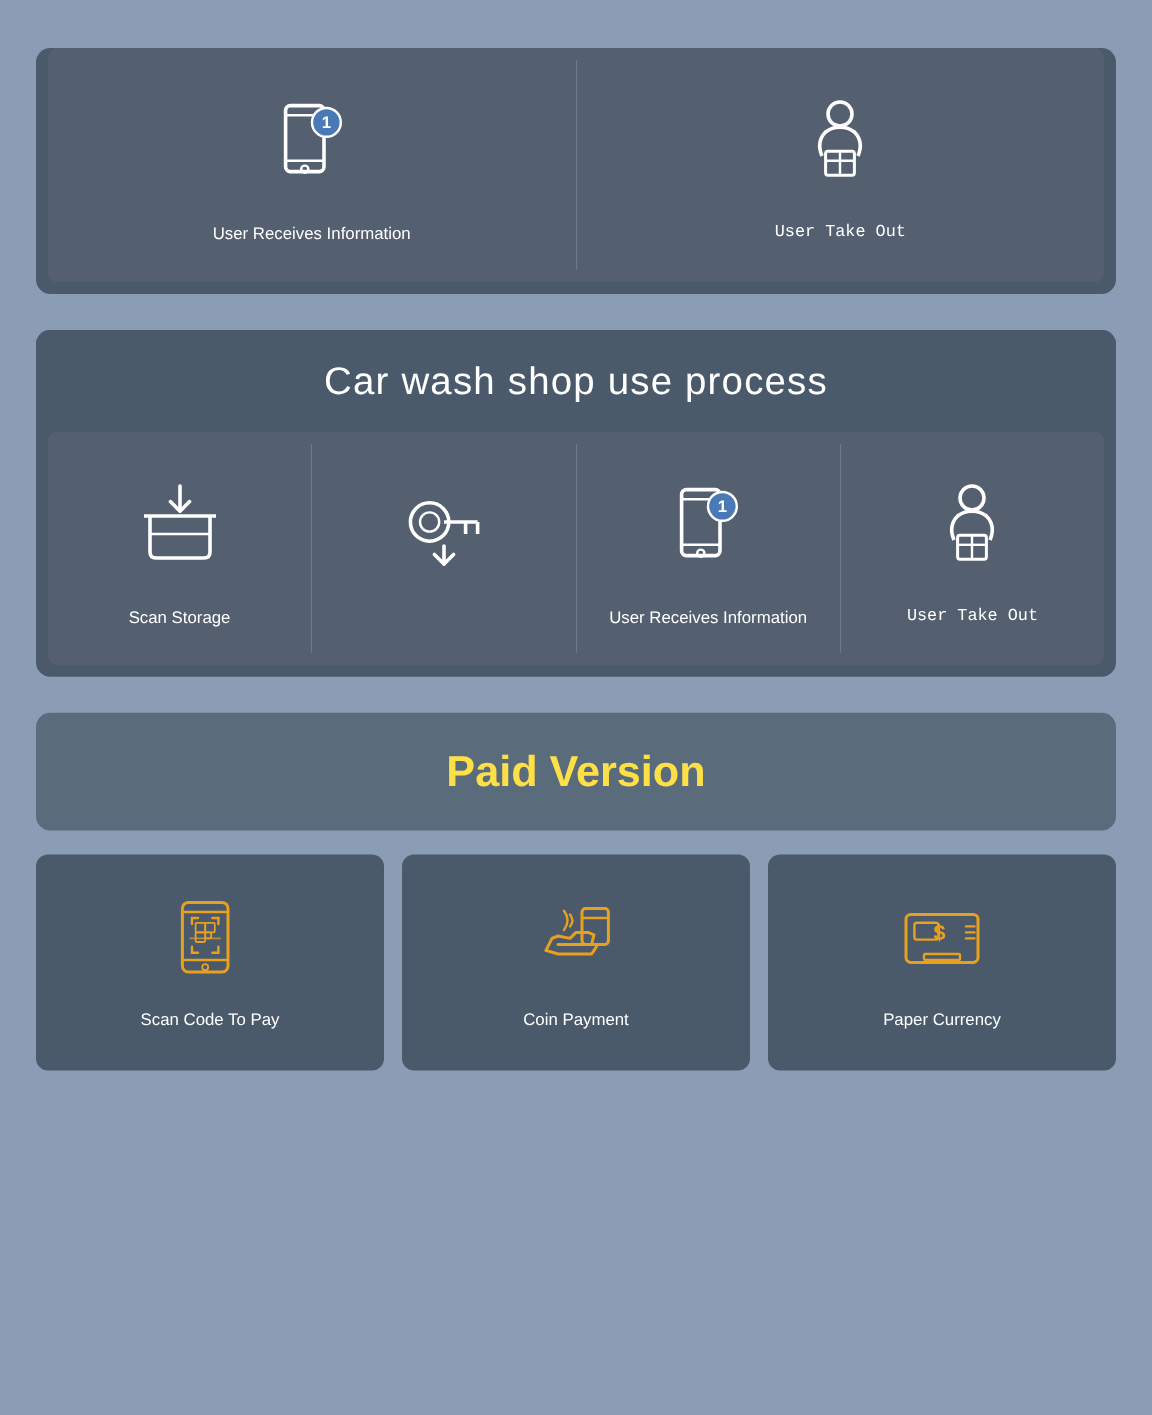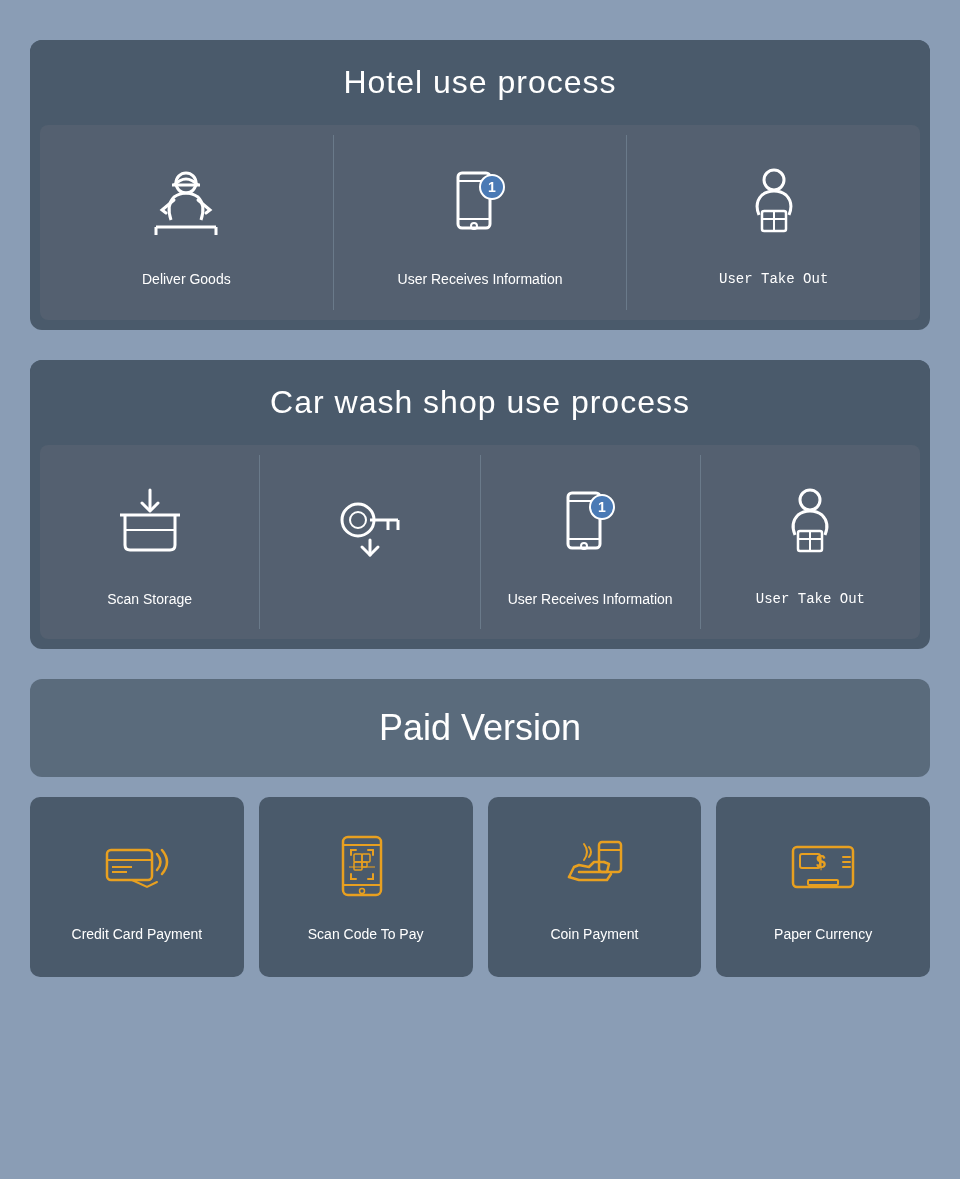--- a/index.html
+++ b/index.html
@@ -77,23 +77,23 @@
     
     .paid-header {
       background-color: #5a6b7c;
       border-radius: 12px;
       padding: 28px;
       text-align: center;
       margin-bottom: 20px;
     }
 
     .paid-title {
-      color: #ffffff;
+      color: #fde047;
       font-size: 36px;
-      font-weight: 400;
+      font-weight: 700;
     }
 
     .paid-items-row {
       display: flex;
       gap: 15px;
       justify-content: center;
     }
 
     .paid-item {
       background-color: #4a5a6b;
@@ -124,46 +124,22 @@
       color: white;
       font-size: 14px;
       text-align: center;
       line-height: 1.4;
     }
   </style>
 </head>
 <body>
 
 <div class="section-card">
-  <div class="section-header">
-    <h2 class="section-title">Hotel use process</h2>
-  </div>
   <div class="section-body">
 
-    <div class="process-item">
-      <div class="icon-area">
-        <svg viewBox="0 0 80 80" fill="none" xmlns="http://www.w3.org/2000/svg">
-
-          <circle cx="40" cy="18" r="10" stroke="white" stroke-width="3" fill="none"></circle>
-
-          <path d="M28 20 Q40 8 52 20" stroke="white" stroke-width="3" fill="none"></path>
-          <line x1="26" y1="20" x2="54" y2="20" stroke="white" stroke-width="3"></line>
-
-          <path d="M25 55 Q20 40 28 32 Q34 28 40 28 Q46 28 52 32 Q60 40 55 55" stroke="white" stroke-width="3" fill="none"></path>
-
-          <path d="M28 35 L16 45 L20 48" stroke="white" stroke-width="3" fill="none" stroke-linecap="round"></path>
-          <path d="M52 35 L64 45 L60 48" stroke="white" stroke-width="3" fill="none" stroke-linecap="round"></path>
-
-          <line x1="10" y1="62" x2="70" y2="62" stroke="white" stroke-width="3"></line>
-          <line x1="10" y1="62" x2="10" y2="70" stroke="white" stroke-width="3"></line>
-          <line x1="70" y1="62" x2="70" y2="70" stroke="white" stroke-width="3"></line>
-        </svg>
-      </div>
-      <span class="item-label">Deliver Goods</span>
-    </div>
 
 
     <div class="process-item">
       <div class="icon-area">
         <svg viewBox="0 0 80 80" fill="none" xmlns="http://www.w3.org/2000/svg">
 
           <rect x="18" y="8" width="32" height="55" rx="4" stroke="white" stroke-width="3" fill="none"></rect>
           <line x1="18" y1="16" x2="50" y2="16" stroke="white" stroke-width="2"></line>
           <line x1="18" y1="54" x2="50" y2="54" stroke="white" stroke-width="2"></line>
           <circle cx="34" cy="61" r="3" stroke="white" stroke-width="2" fill="none"></circle>
@@ -269,38 +245,20 @@
 
   </div>
 </div>
 
 <div>
   <div class="paid-header">
     <h2 class="paid-title">Paid Version</h2>
   </div>
   <div class="paid-items-row">
 
-    <div class="paid-item">
-      <div class="paid-icon-area">
-        <svg viewBox="0 0 70 70" fill="none" xmlns="http://www.w3.org/2000/svg">
-
-          <rect x="5" y="18" width="45" height="30" rx="4" stroke="#e8a020" stroke-width="2.5" fill="none"></rect>
-          <line x1="5" y1="28" x2="50" y2="28" stroke="#e8a020" stroke-width="2"></line>
-
-          <line x1="10" y1="35" x2="30" y2="35" stroke="#e8a020" stroke-width="2"></line>
-          <line x1="10" y1="40" x2="25" y2="40" stroke="#e8a020" stroke-width="2"></line>
-
-          <path d="M55 22 Q62 30 55 38" stroke="#e8a020" stroke-width="2.5" fill="none" stroke-linecap="round"></path>
-          <path d="M60 18 Q70 30 60 42" stroke="#e8a020" stroke-width="2.5" fill="none" stroke-linecap="round"></path>
-
-          <path d="M30 48 L45 55 L55 50" stroke="#e8a020" stroke-width="2" fill="none" stroke-linecap="round"></path>
-        </svg>
-      </div>
-      <span class="paid-label">Credit Card Payment</span>
-    </div>
 
     <div class="paid-item">
       <div class="paid-icon-area">
         <svg viewBox="0 0 70 70" fill="none" xmlns="http://www.w3.org/2000/svg">
 
           <rect x="12" y="5" width="38" height="58" rx="5" stroke="#e8a020" stroke-width="2.5" fill="none"></rect>
           <line x1="12" y1="13" x2="50" y2="13" stroke="#e8a020" stroke-width="2"></line>
           <line x1="12" y1="53" x2="50" y2="53" stroke="#e8a020" stroke-width="2"></line>
           <circle cx="31" cy="59" r="2.5" stroke="#e8a020" stroke-width="1.5" fill="none"></circle>
 

